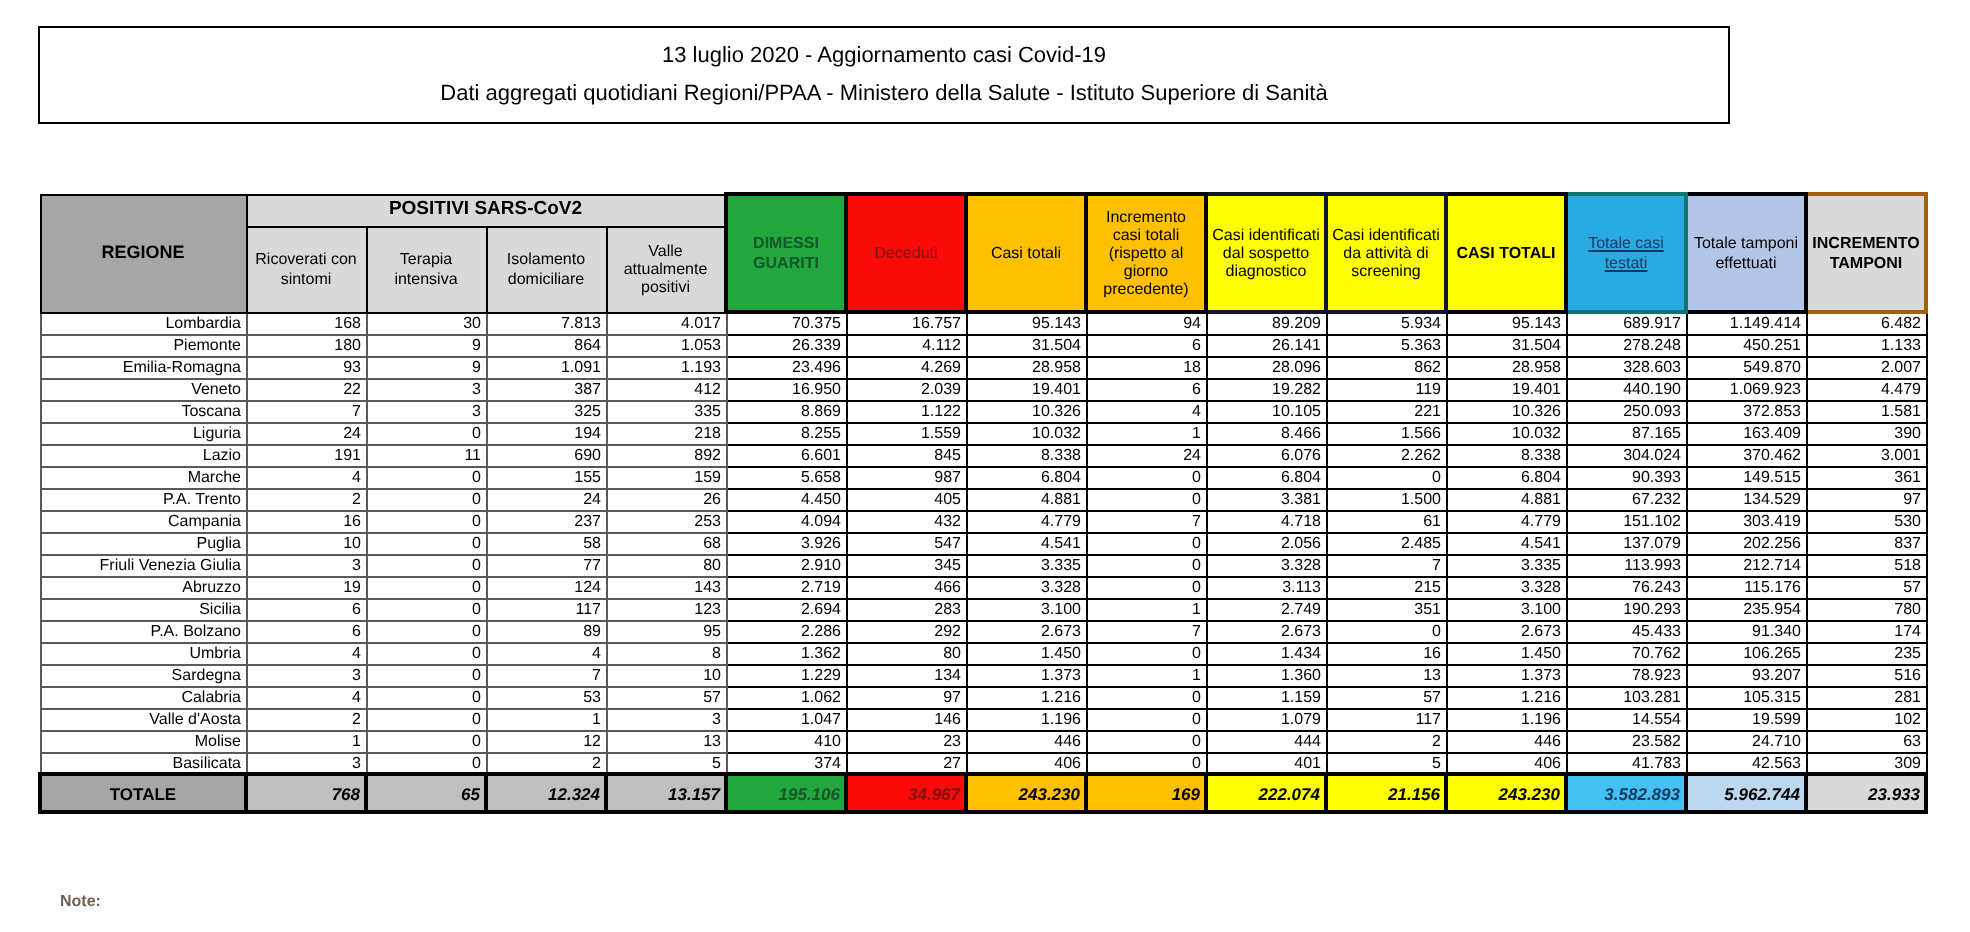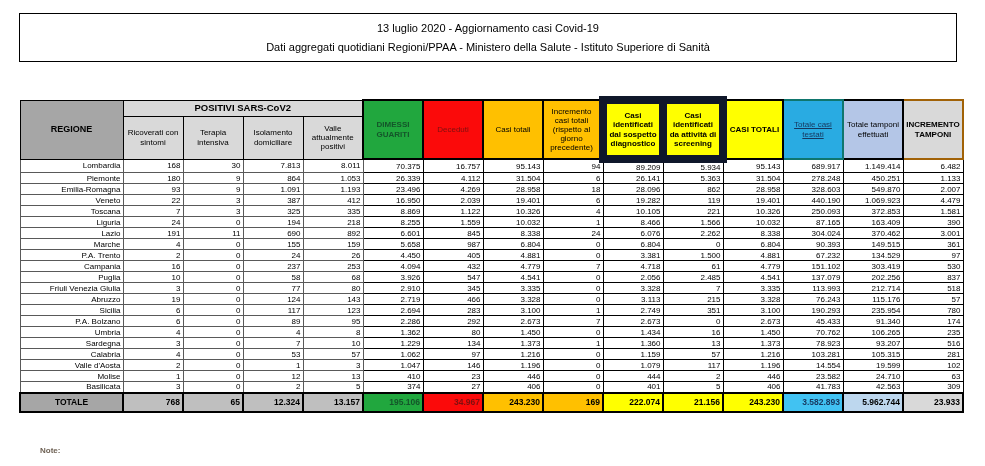--- a/index.html
+++ b/index.html
@@ -1,62 +1,62 @@
 <!DOCTYPE html>
 <html style="--green: #21A73E; --green_dark: #14552A; --red: #FB0A0A; --red_dark: #7E1010; --orange: #FFC000; --yellow: #FFFF00; --blue: #29ABE2; --blue_total: #41C2F2; --blue_dark: #17375E; --light_blue: #B4C6E7; --light_blue_total: #BDD7EE; --gray_dark: #A6A6A6; --gray_light: #D9D9D9; --gray_total: #BFBFBF;"><head>
 <meta charset="utf-8">
 <style>
   * { margin:0; padding:0; box-sizing:border-box; }
   html,body { width:985px; height:466px; background:#ffffff; font-family:"Liberation Sans", sans-serif; color:#000; }
   #page { position:relative; width:985px; height:466px; background:#fff; overflow:hidden; }
 
   
   .title-box{
-    position:absolute; left:19px; top:13px; width:938px; height:49px;
+    position:absolute; left:19px; top:13px; width:846px; height:49px;
     border:1px solid #000; display:flex; flex-direction:column;
     justify-content:space-evenly; align-items:center;
   }
   .title-line{ font-size:11px; }
 
   
   table{ position:absolute; left:19px; top:96px; border-collapse:collapse; table-layout:fixed; }
   th,td{ border:1px solid #000; overflow:hidden; }
   th{ font-size:8px; line-height:1.15; text-align:center; vertical-align:middle; padding:1px 2px; }
 
   .hdr-region{ background:var(--gray_dark); font-weight:bold; font-size:9px; }
   .hdr-group{ background:var(--gray_light); font-weight:bold; font-size:9.5px; height:16px; }
   .hdr-sub{ background:var(--gray_light); font-weight:normal; height:43px; }
 
   .th-green{ background:var(--green); color:var(--green_dark); font-weight:bold; border:2px solid #000; }
   .th-red{ background:var(--red); color:var(--red_dark); font-weight:normal; border:2px solid #000;margin-left:45px; }
   .th-orange{ background:var(--orange); font-weight:normal; border:2px solid #000; }
-  .th-yellow{ background:var(--yellow); font-weight:bold; border:8px solid #0f172a; }
+  .th-yellow{ background:var(--yellow); font-weight:normal; border:2px solid #0f172a; }
   .th-yellow-caps{ background:var(--yellow); font-weight:bold; border:2px solid #000; }
   .th-blue{ background:var(--blue); color:var(--blue_dark); font-weight:normal; border:2px solid #0f766e;text-decoration:underline; }
   .th-lblue{ background:var(--light_blue); font-weight:normal; border:2px solid #000; }
   .th-gray{ background:var(--gray_light); font-weight:bold; border:2px solid #a16207; }
 
   .data-row td{ height:11px; font-size:8px; padding:0 2px; background:#fff; }
   .data-row .region-cell{ text-align:right; border-color:#595959; }
   .data-row .num{ text-align:right; }
   .data-row .c1,.data-row .c2,.data-row .c3,.data-row .c4{ border-color:#595959; }
 
   .total-row td{ height:19px; font-size:8.5px; font-weight:bold; padding:0 2px; border:2px solid #000; }
   .total-row .c0{ background:var(--gray_dark); text-align:center; }
-  .total-row .num{ text-align:right; }
+  .total-row .num{ text-align:right;font-style:italic; }
   .total-row .c1,.total-row .c2,.total-row .c3,.total-row .c4{ background:var(--gray_total); }
   .total-row .c5{ background:var(--green); color:var(--green_dark); }
   .total-row .c6{ background:var(--red); color:var(--red_dark); }
   .total-row .c7,.total-row .c8{ background:var(--orange); }
   .total-row .c9,.total-row .c10,.total-row .c11{ background:var(--yellow); }
   .total-row .c12{ background:var(--blue_total); color:var(--blue_dark); }
   .total-row .c13{ background:var(--light_blue_total); }
   .total-row .c14{ background:var(--gray_light); }
 
-  .note{ position:absolute; left:30px; top:446px; font-size:8px; font-weight:bold; color:#6e6154;margin-left:10px; }
+  .note{ position:absolute; left:30px; top:446px; font-size:8px; font-weight:bold; color:#6e6154; }
 </style>
 </head>
 <body>
 
 <div id="page">
 
   <div class="title-box">
     <div class="title-line">13 luglio 2020 - Aggiornamento casi Covid-19</div>
     <div class="title-line">Dati aggregati quotidiani Regioni/PPAA - Ministero della Salute - Istituto Superiore di Sanità</div>
   </div>
@@ -100,21 +100,21 @@
         <th class="hdr-sub">Isolamento domiciliare</th>
         <th class="hdr-sub">Valle attualmente positivi</th>
       </tr>
     </thead>
     <tbody>
         <tr class="data-row">
           <td class="region-cell c0">Lombardia</td>
           <td class="num c1">168</td>
           <td class="num c2">30</td>
           <td class="num c3">7.813</td>
-          <td class="num c4">8.011</td>
+          <td class="num c4">4.017</td>
           <td class="num c5">70.375</td>
           <td class="num c6">16.757</td>
           <td class="num c7">95.143</td>
           <td class="num c8">94</td>
           <td class="num c9">89.209</td>
           <td class="num c10">5.934</td>
           <td class="num c11">95.143</td>
           <td class="num c12">689.917</td>
           <td class="num c13">1.149.414</td>
           <td class="num c14">6.482</td>

